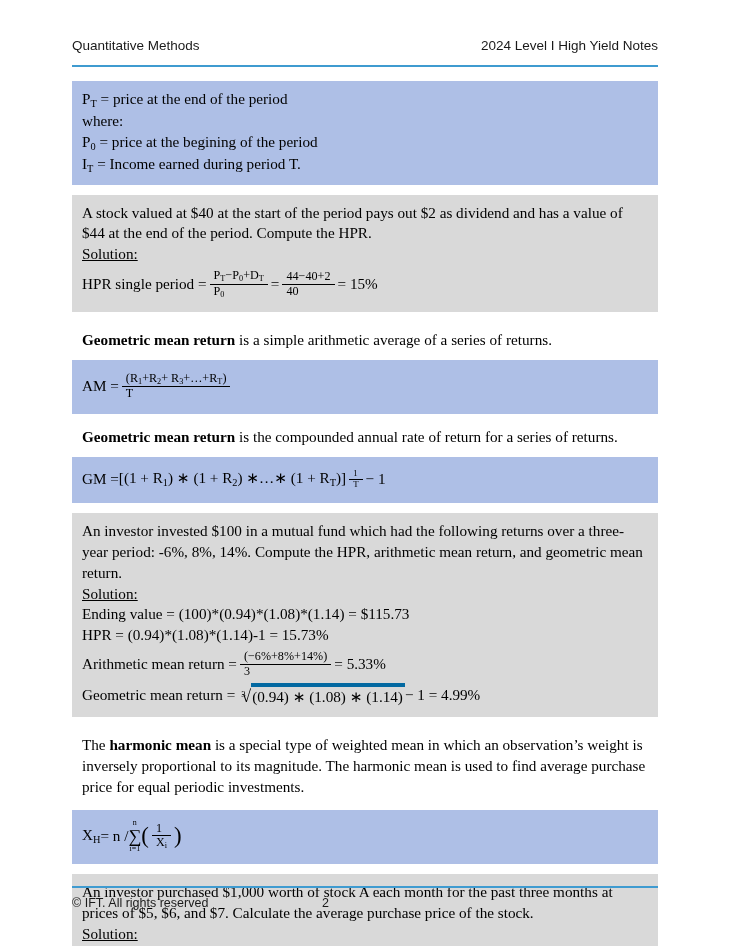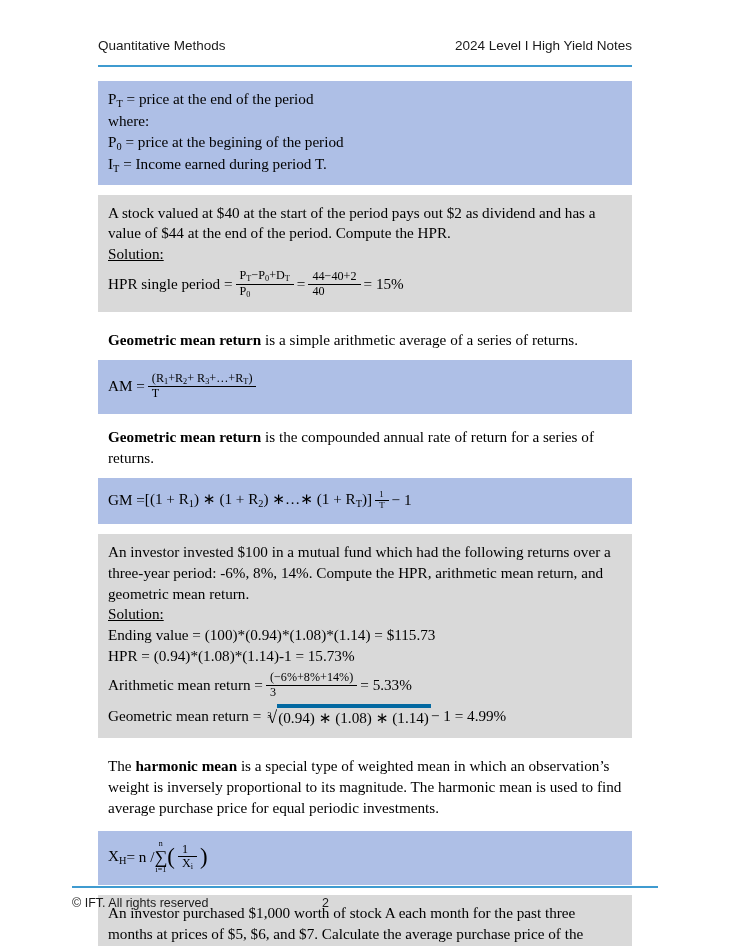--- a/index.html
+++ b/index.html
@@ -13,21 +13,21 @@
     font-family: "Liberation Serif", serif;
     color: #000000;
     overflow: hidden;
   }
   .page {
     position: relative;
     width: 730px;
     height: 946px;
     background: #ffffff;
     box-sizing: border-box;
-    padding: 0 98px;
+    padding: 0 72px;
   }
   
   .header {
     display: flex;
     justify-content: space-between;
     align-items: baseline;
     padding-top: 38px;
     font-family: "Liberation Sans", sans-serif;
     font-size: 13.5px;
     color: #1a1a1a;

